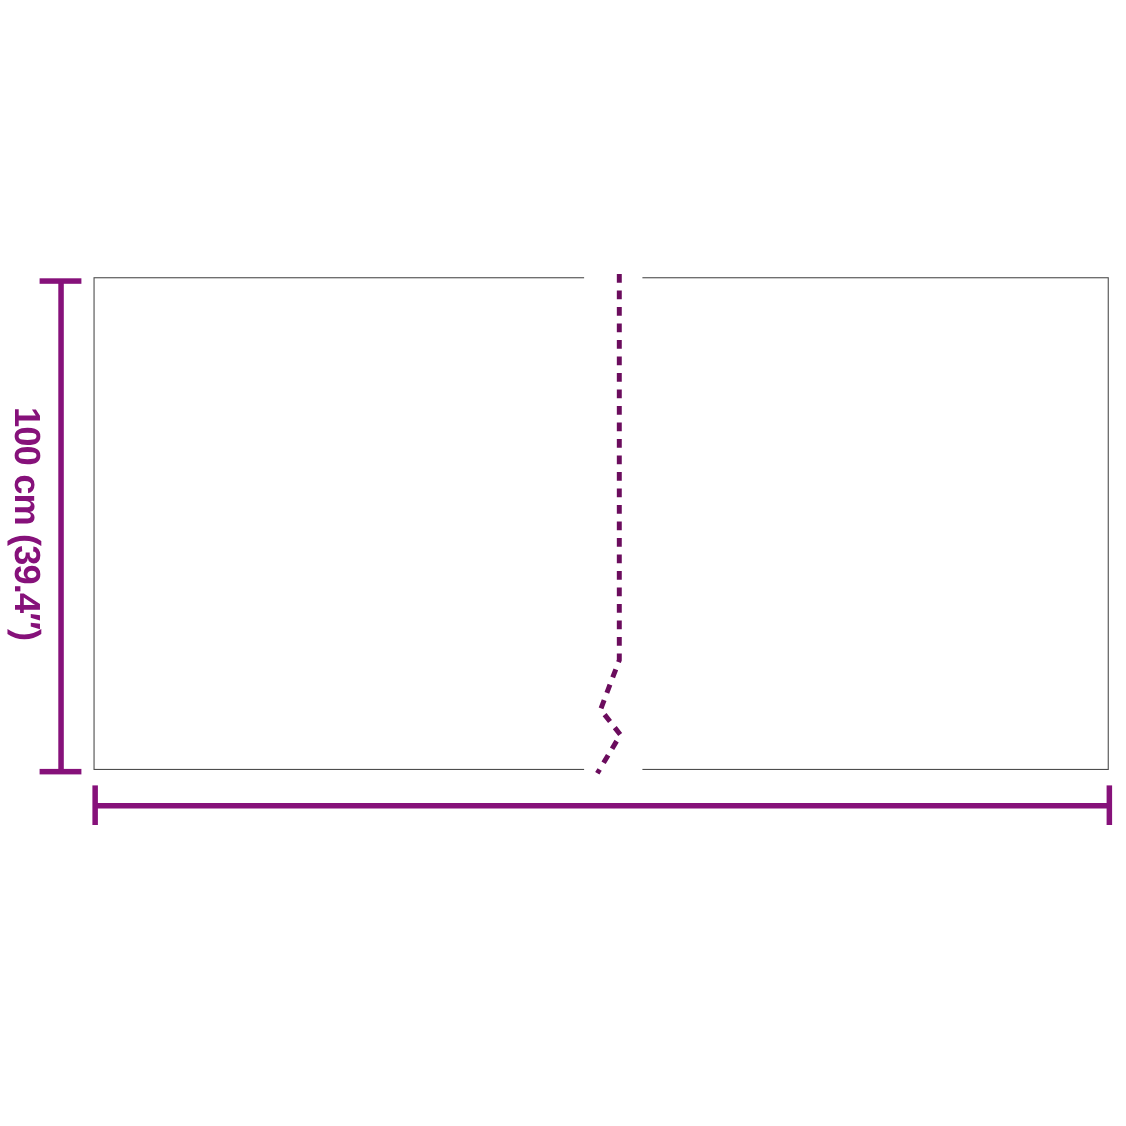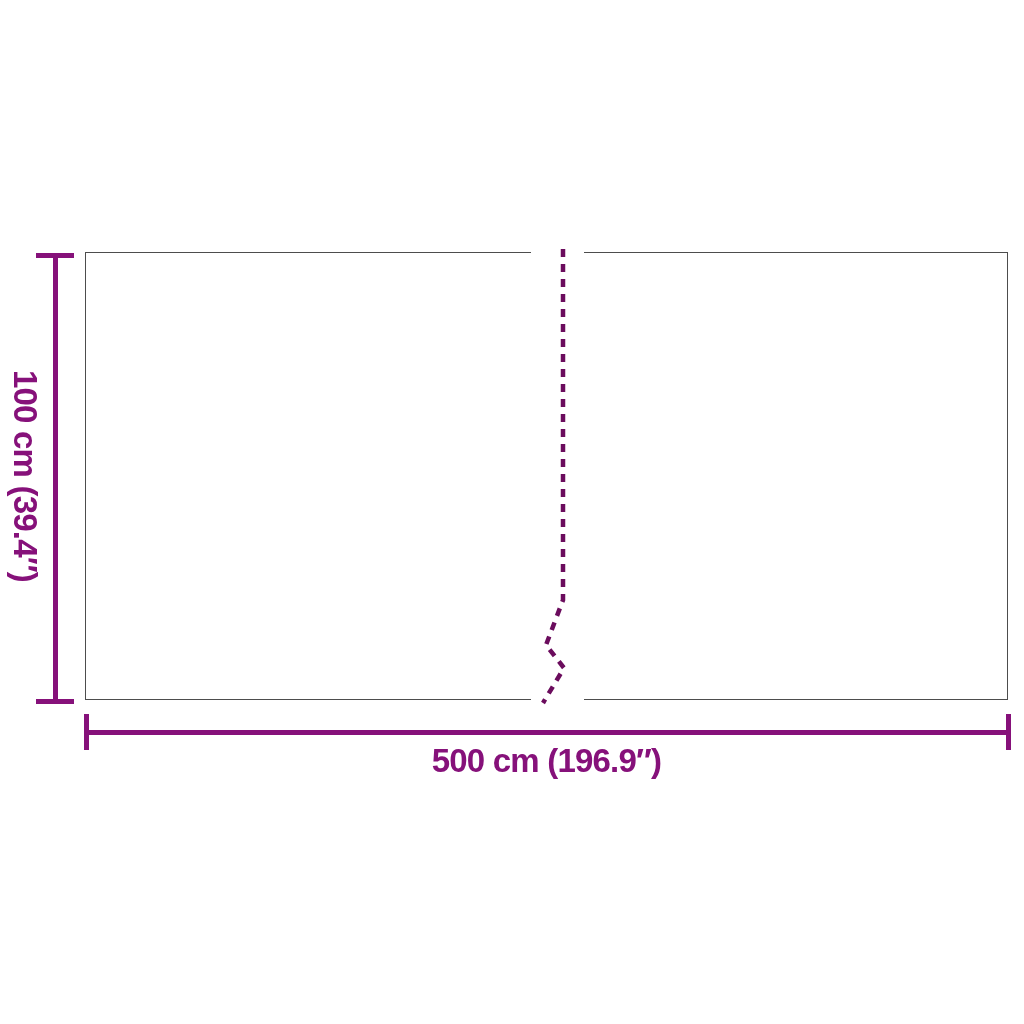--- a/index.html
+++ b/index.html
@@ -104,15 +104,14 @@
   </svg>
 
   <div class="dim-bar vline"></div>
   <div class="dim-bar vcap-t"></div>
   <div class="dim-bar vcap-b"></div>
   <div class="dim-label height-label">100 cm (39.4″)</div>
 
   <div class="dim-bar hline"></div>
   <div class="dim-bar hcap-l"></div>
   <div class="dim-bar hcap-r"></div>
-  <div class="dim-label width-label">500 cm (196.9″)</div>
 
 </div>
 
 </body></html>

